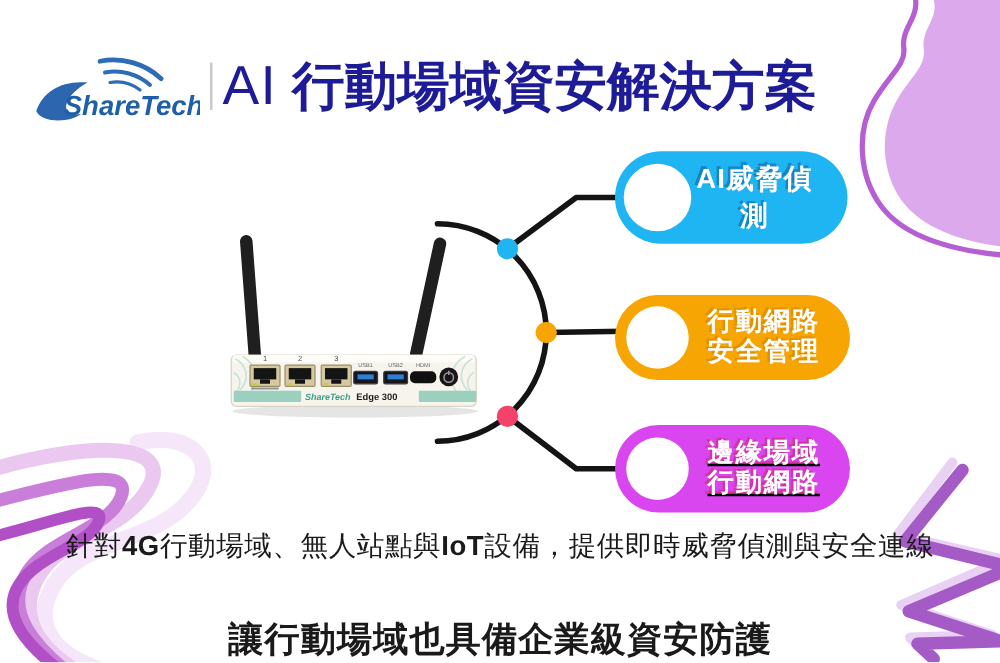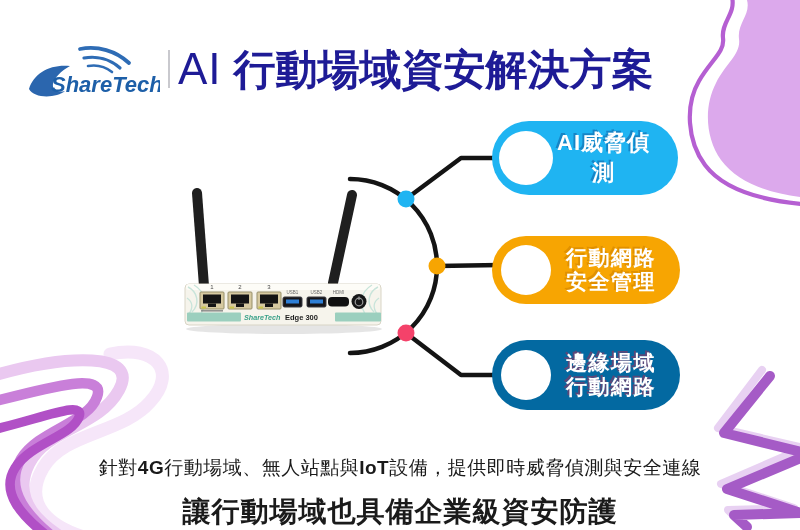--- a/index.html
+++ b/index.html
@@ -28,21 +28,21 @@
   .pill-1 .label { font-size:22px; letter-spacing:1px; margin-right:24px; text-shadow:-2px -2px 0 rgba(10,60,130,0.40); }
   .pill-2 { top:236px; width:188px; height:68px; }
   .pill-2 .circle { width:50px; height:50px; margin-left:9px; }
   .pill-2 .label { font-size:21px; line-height:1.12; letter-spacing:1.5px; margin-right:9px; text-shadow:-2px -2px 0 rgba(195,120,0,0.45); }
   .pill-3 { top:340px; width:188px; height:70px; }
   .pill-3 .circle { width:50px; height:50px; margin-left:9px; }
   .pill-3 .label { font-size:21px; line-height:1.12; letter-spacing:1.5px; margin-right:9px; text-shadow:-2px -2px 0 rgba(200,30,70,0.45); }
 
   
   .footer-line { position:absolute; left:0; right:0; text-align:center; color:#1a1a1a; z-index:2; white-space:nowrap; }
-  .footer-line1 { top:455px; font-size:19px; font-weight:500; letter-spacing:0.5px; }
+  .footer-line1 { top:422px; font-size:22px; font-weight:500; letter-spacing:0.5px; }
   .footer-line1 b { font-weight:800; }
   .footer-line2 { top:493px; font-size:28px; font-weight:800; letter-spacing:1px; }
 </style>
 </head>
 <body>
 
 <div class="canvas">
 
   <svg class="decor" style="left:618px; top:0;" width="182" height="212" viewBox="0 0 182 212">
     <path d="M 182,0 L 129,0 C 133,15 119,23 121,39 C 123,54 109,62 98,83 C 86,106 87,137 103,160 C 119,182 150,193 182,197 Z" fill="#DCA9EC"></path>
@@ -160,21 +160,21 @@
         <span class="ln"></span>
       </span>
   </div>
   <div class="pill pill-2" style="background-color: rgb(247, 165, 2);">
     <span class="circle"></span>
     <span class="label">
         <span class="ln">行動網路</span>
         <span class="ln">安全管理</span>
       </span>
   </div>
-  <div class="pill pill-3" style="background-color: #0369a1;">
+  <div class="pill pill-3" style="background-color: #d946ef; text-decoration: underline;">
     <span class="circle"></span>
     <span class="label">
         <span class="ln">邊緣場域</span>
         <span class="ln">行動網路</span>
       </span>
   </div>
 
   <div class="footer-line footer-line1"><span>針對</span><b>4G</b><span>行動場域、無人站點與</span><b>IoT</b><span>設備，提供即時威脅偵測與安全連線</span></div>
   <div class="footer-line footer-line2">讓行動場域也具備企業級資安防護</div>
 

